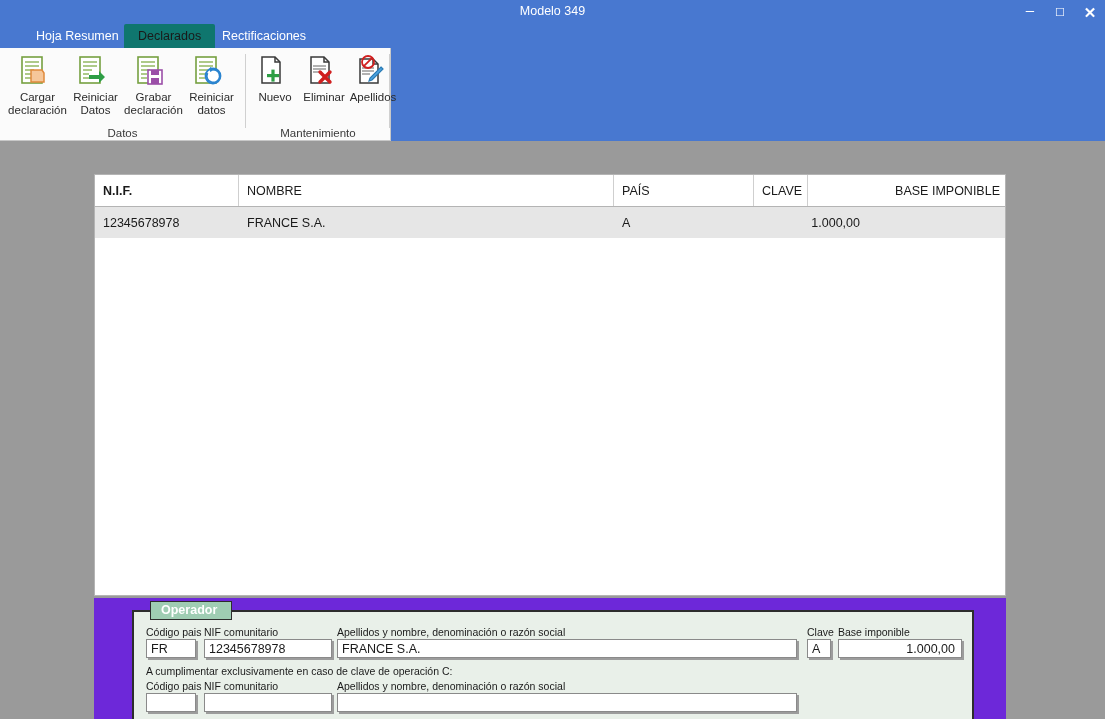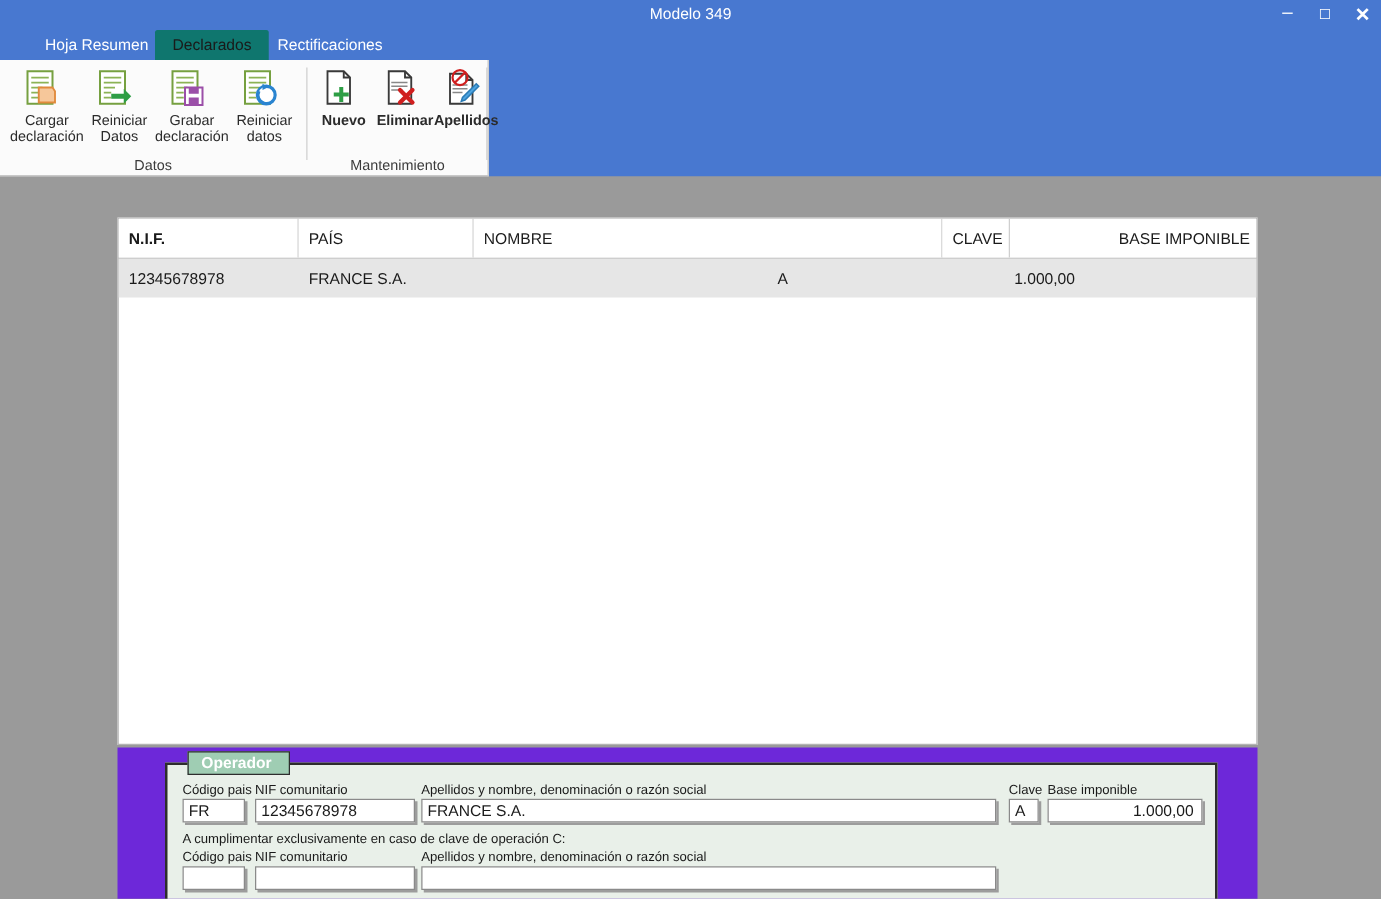--- a/index.html
+++ b/index.html
@@ -75,21 +75,21 @@
   .rb-divider2 {
     position: absolute; left: 389px; top: 6px;
     width: 1px; height: 74px; background: #d0d0d0;
   }
   .rb-items { position: absolute; left: 0; top: 0; display: flex; }
   .rb-btn {
     width: 58px; padding-top: 6px;
     display: flex; flex-direction: column; align-items: center;
     cursor: default;
   }
-  .rb-btn.wide { width: 49px; font-weight: bold; }
+  .rb-btn.wide { width: 49px; }
   .rb-ico { width: 34px; height: 34px; margin-bottom: 3px; }
   .rb-label {
     font-size: 11.5px; color: #2b2b2b; text-align: center;
     line-height: 13px; white-space: pre-line; margin-left: 9px;
   }
   .rb-grouplabel {
     position: absolute; bottom: 2px; left: 0; width: 100%;
     text-align: center; font-size: 11.5px; color: #3a3a3a;
   }
 
@@ -315,22 +315,22 @@
       <div class="rb-grouplabel">Mantenimiento</div>
     </div>
 
   </div>
 
   <div class="workarea">
 
     <div class="grid">
       <div class="grid-head">
         <div class="gh c0">N.I.F.</div>
+        <div class="gh c1">NOMBRE</div>
         <div class="gh c2">PAÍS</div>
-        <div class="gh c1">NOMBRE</div>
         <div class="gh c3">CLAVE</div>
         <div class="gh c4">BASE IMPONIBLE</div>
       </div>
       <div class="grid-row">
         <div class="gc c0">12345678978</div>
         <div class="gc c1">FRANCE S.A.</div>
         <div class="gc c3">A</div>
         <div class="gc c4">1.000,00</div>
       </div>
     </div>

